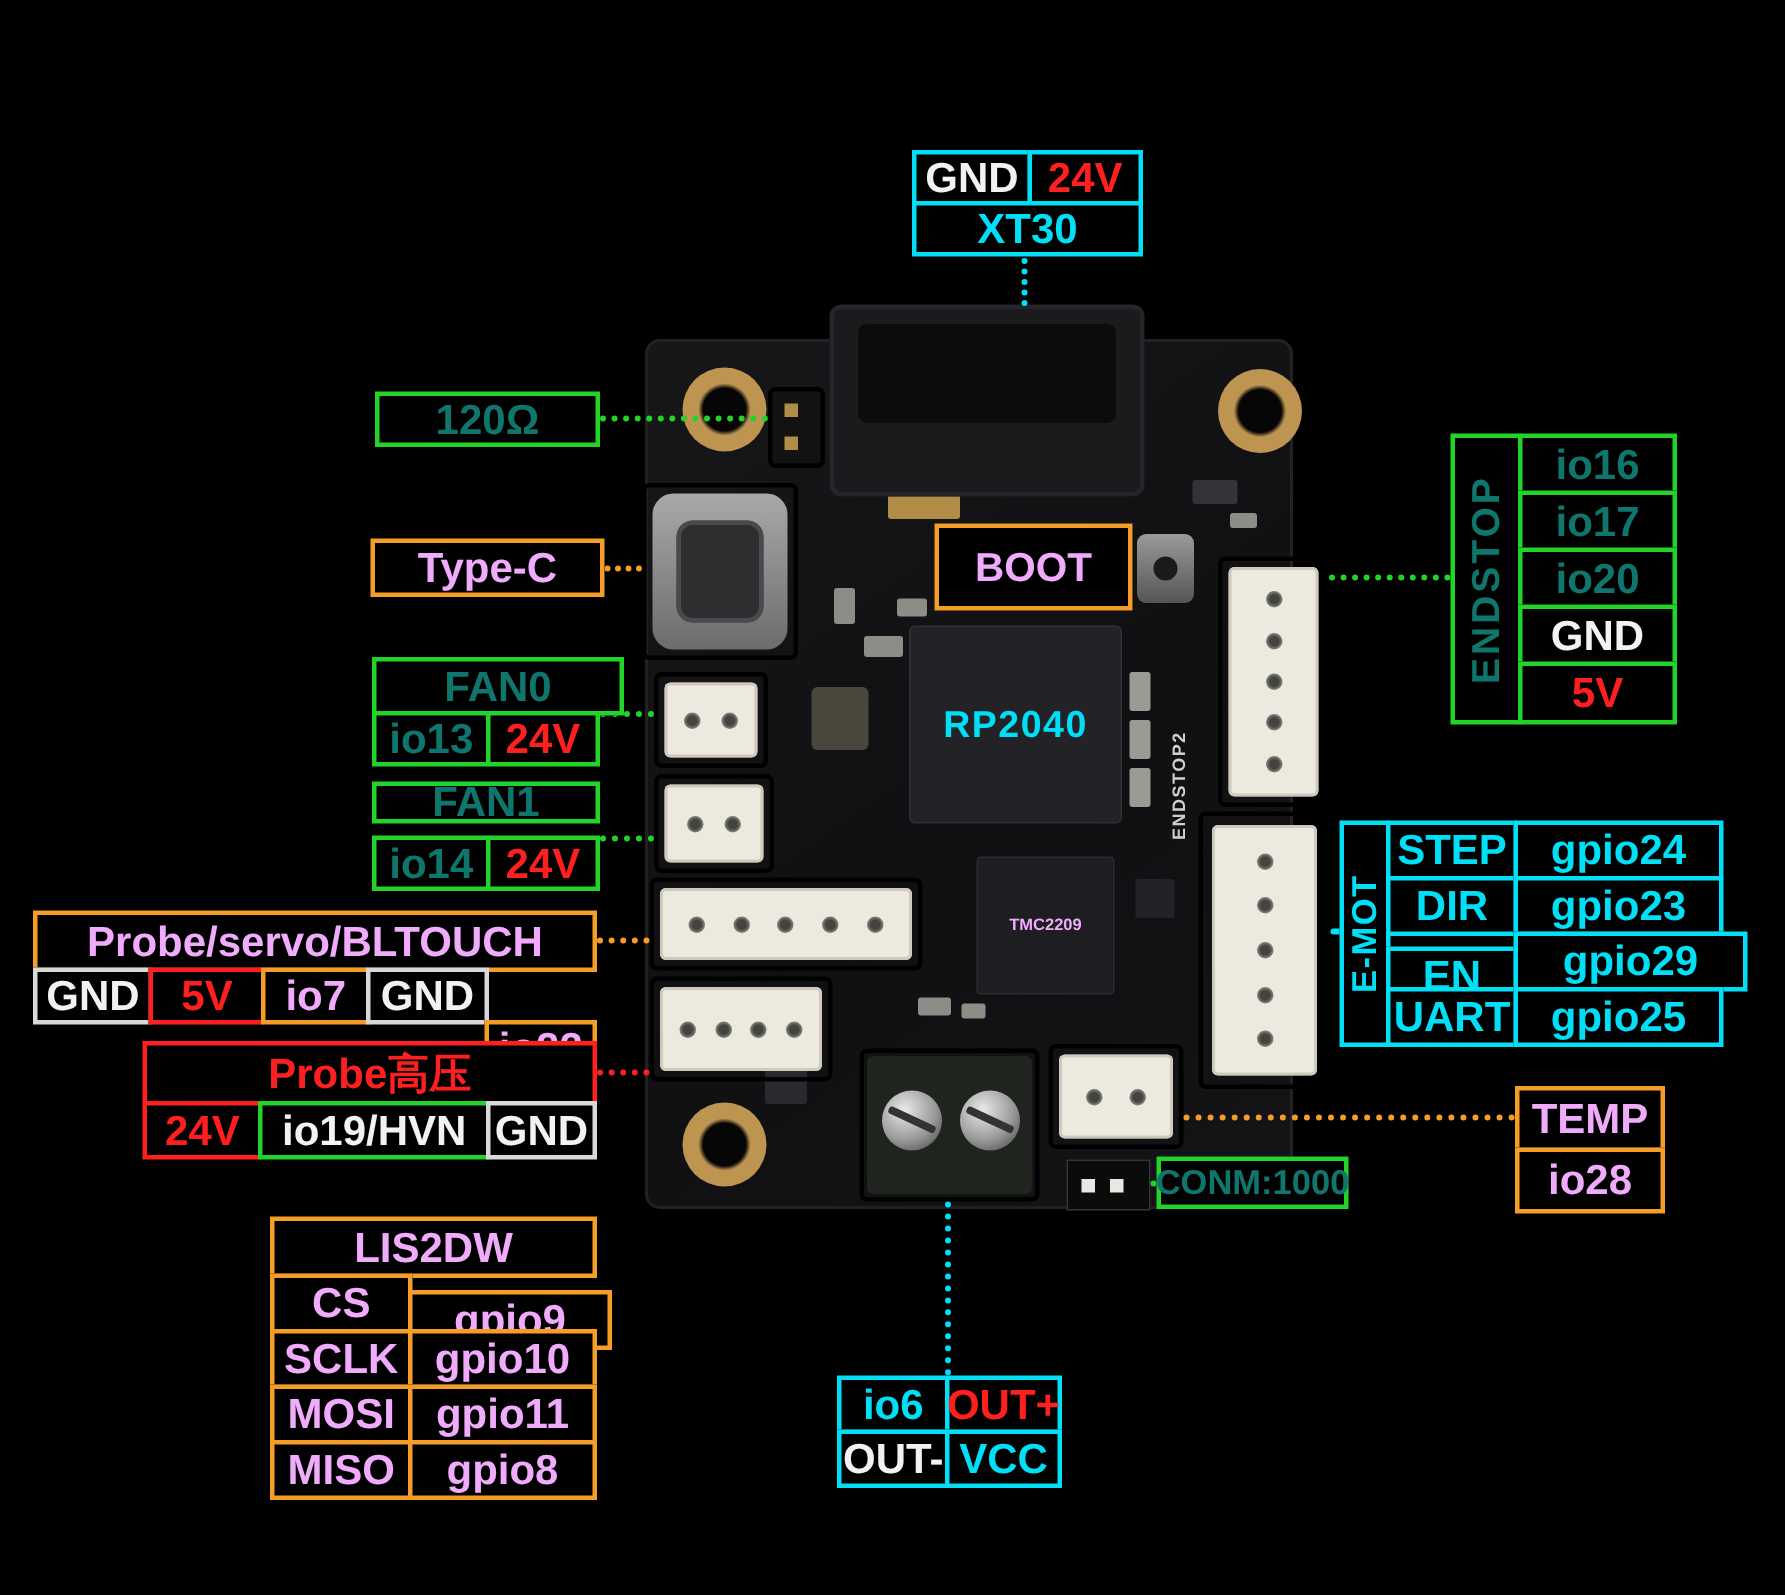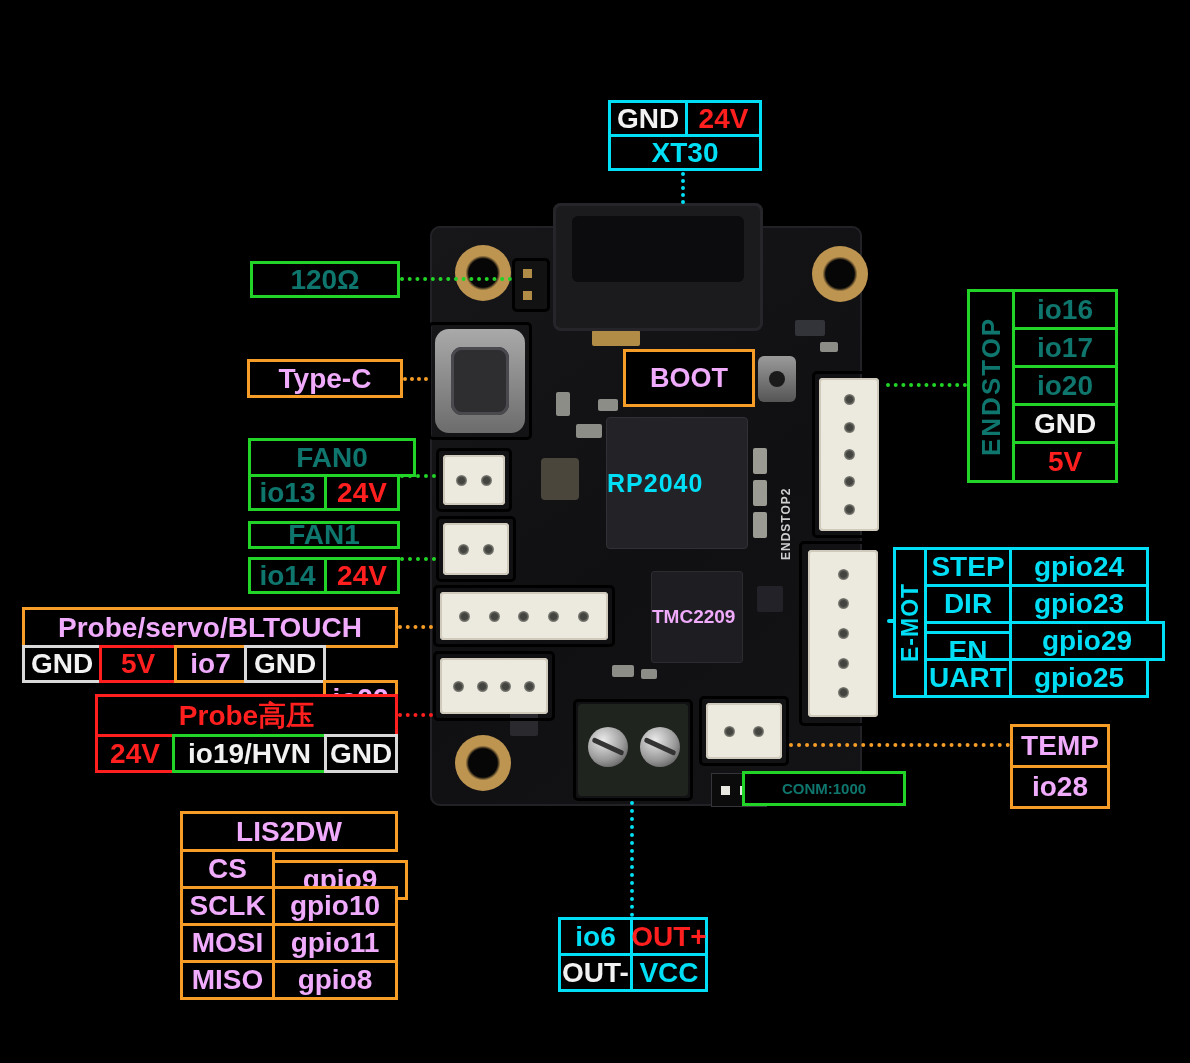--- a/index.html
+++ b/index.html
@@ -41,21 +41,21 @@
   .outline { position:absolute; border:3px solid; border-radius:5px; z-index:3; background:transparent; }
   .jst {
     position:absolute; background:#eceade; border-radius:4px; z-index:3;
     display:flex; align-items:center; justify-content:space-evenly;
     box-shadow:inset 0 0 0 2px #cfcabb;
   }
   .jst.vert { flex-direction:column; }
   .pin { width:11px; height:11px; border-radius:50%;
          background:radial-gradient(circle,#43433f 38%, #908f86 75%); }
   .cmp { position:absolute; z-index:2; border-radius:2px; }
-  .chiplbl { display:flex; align-items:center; }
+  .chiplbl { display:flex; align-items:center; justify-content:center; }
   .screw {
     position:absolute; width:40px; height:40px; border-radius:50%; z-index:4;
     background:radial-gradient(circle at 38% 32%, #e9e9e9, #9a9a9a 55%, #4d4d4d 92%);
   }
   .screw::after {
     content:""; position:absolute; left:3px; right:3px; top:17px; height:5px;
     background:#333; border-radius:2px; transform:rotate(25deg);
   }
 </style>
 </head>
@@ -85,21 +85,21 @@
 </div>
 <div class="abs" style="left:758px;top:356px;width:38px;height:46px;background:linear-gradient(180deg,#9a9a9a,#555);border-radius:6px;z-index:3">
   <div style="position:absolute;left:11px;top:15px;width:16px;height:16px;border-radius:50%;background:#1a1a1a"></div>
 </div>
 
 <div class="abs chiplbl" style="left:606px;top:417px;width:142px;height:132px;background:#232327;border:1px solid #303036;border-radius:4px;z-index:3">
   <span class="t-cyan" style="font-size:25px;letter-spacing:1px">RP2040</span>
 </div>
 
 <div class="abs chiplbl" style="left:651px;top:571px;width:92px;height:92px;background:#1e1e22;border:1px solid #2c2c30;border-radius:3px;z-index:3">
-  <span class="t-orange" style="font-size:19px">TMC2209</span>
+  <span class="t-orange" style="font-size:11px">TMC2209</span>
 </div>
 
 <div class="abs vlabel" style="left:779px;top:450px;height:110px;color:#cfcfcf;font-size:12px;z-index:2;letter-spacing:1px">ENDSTOP2</div>
 
 <div class="cmp" style="left:541px;top:458px;width:38px;height:42px;background:#4a463c;border-radius:4px"></div>
 <div class="cmp" style="left:576px;top:424px;width:26px;height:14px;background:#8d8d88"></div>
 <div class="cmp" style="left:598px;top:399px;width:20px;height:12px;background:#8d8d88"></div>
 <div class="cmp" style="left:556px;top:392px;width:14px;height:24px;background:#8d8d88"></div>
 <div class="cmp" style="left:753px;top:448px;width:14px;height:26px;background:#9b9b93"></div>
 <div class="cmp" style="left:753px;top:480px;width:14px;height:26px;background:#9b9b93"></div>
@@ -238,18 +238,18 @@
 <div class="cell b-cyan t-cyan" style="left:924px;top:584px;width:88px;height:40px">DIR</div>
 <div class="cell b-cyan t-cyan" style="left:1009px;top:584px;width:140px;height:40px">gpio23</div>
 <div class="cell b-cyan t-cyan" style="left:924px;top:631px;width:88px;height:40px">EN</div>
 <div class="cell b-cyan t-cyan" style="left:1009px;top:621px;width:156px;height:40px">gpio29</div>
 <div class="cell b-cyan t-cyan" style="left:924px;top:658px;width:88px;height:40px">UART</div>
 <div class="cell b-cyan t-cyan" style="left:1009px;top:658px;width:140px;height:40px">gpio25</div>
 
 <div class="cell b-orange t-orange" style="left:1010px;top:724px;width:100px;height:44px">TEMP</div>
 <div class="cell b-orange t-orange" style="left:1010px;top:765px;width:100px;height:44px">io28</div>
 
-<div class="cell b-green t-green" style="left:742px;top:771px;width:164px;height:35px;font-size:15px">CONM:1000</div>
+<div class="cell b-green t-green" style="left:771px;top:771px;width:128px;height:35px;font-size:23px">CONM:1000</div>
 
 <div class="cell b-cyan t-cyan" style="left:558px;top:917px;width:75px;height:39px">io6</div>
 <div class="cell b-cyan t-red" style="left:630px;top:917px;width:78px;height:39px">OUT+</div>
 <div class="cell b-cyan t-white" style="left:558px;top:953px;width:75px;height:39px">OUT-</div>
 <div class="cell b-cyan t-cyan" style="left:630px;top:953px;width:78px;height:39px">VCC</div>
 
 </body></html>

